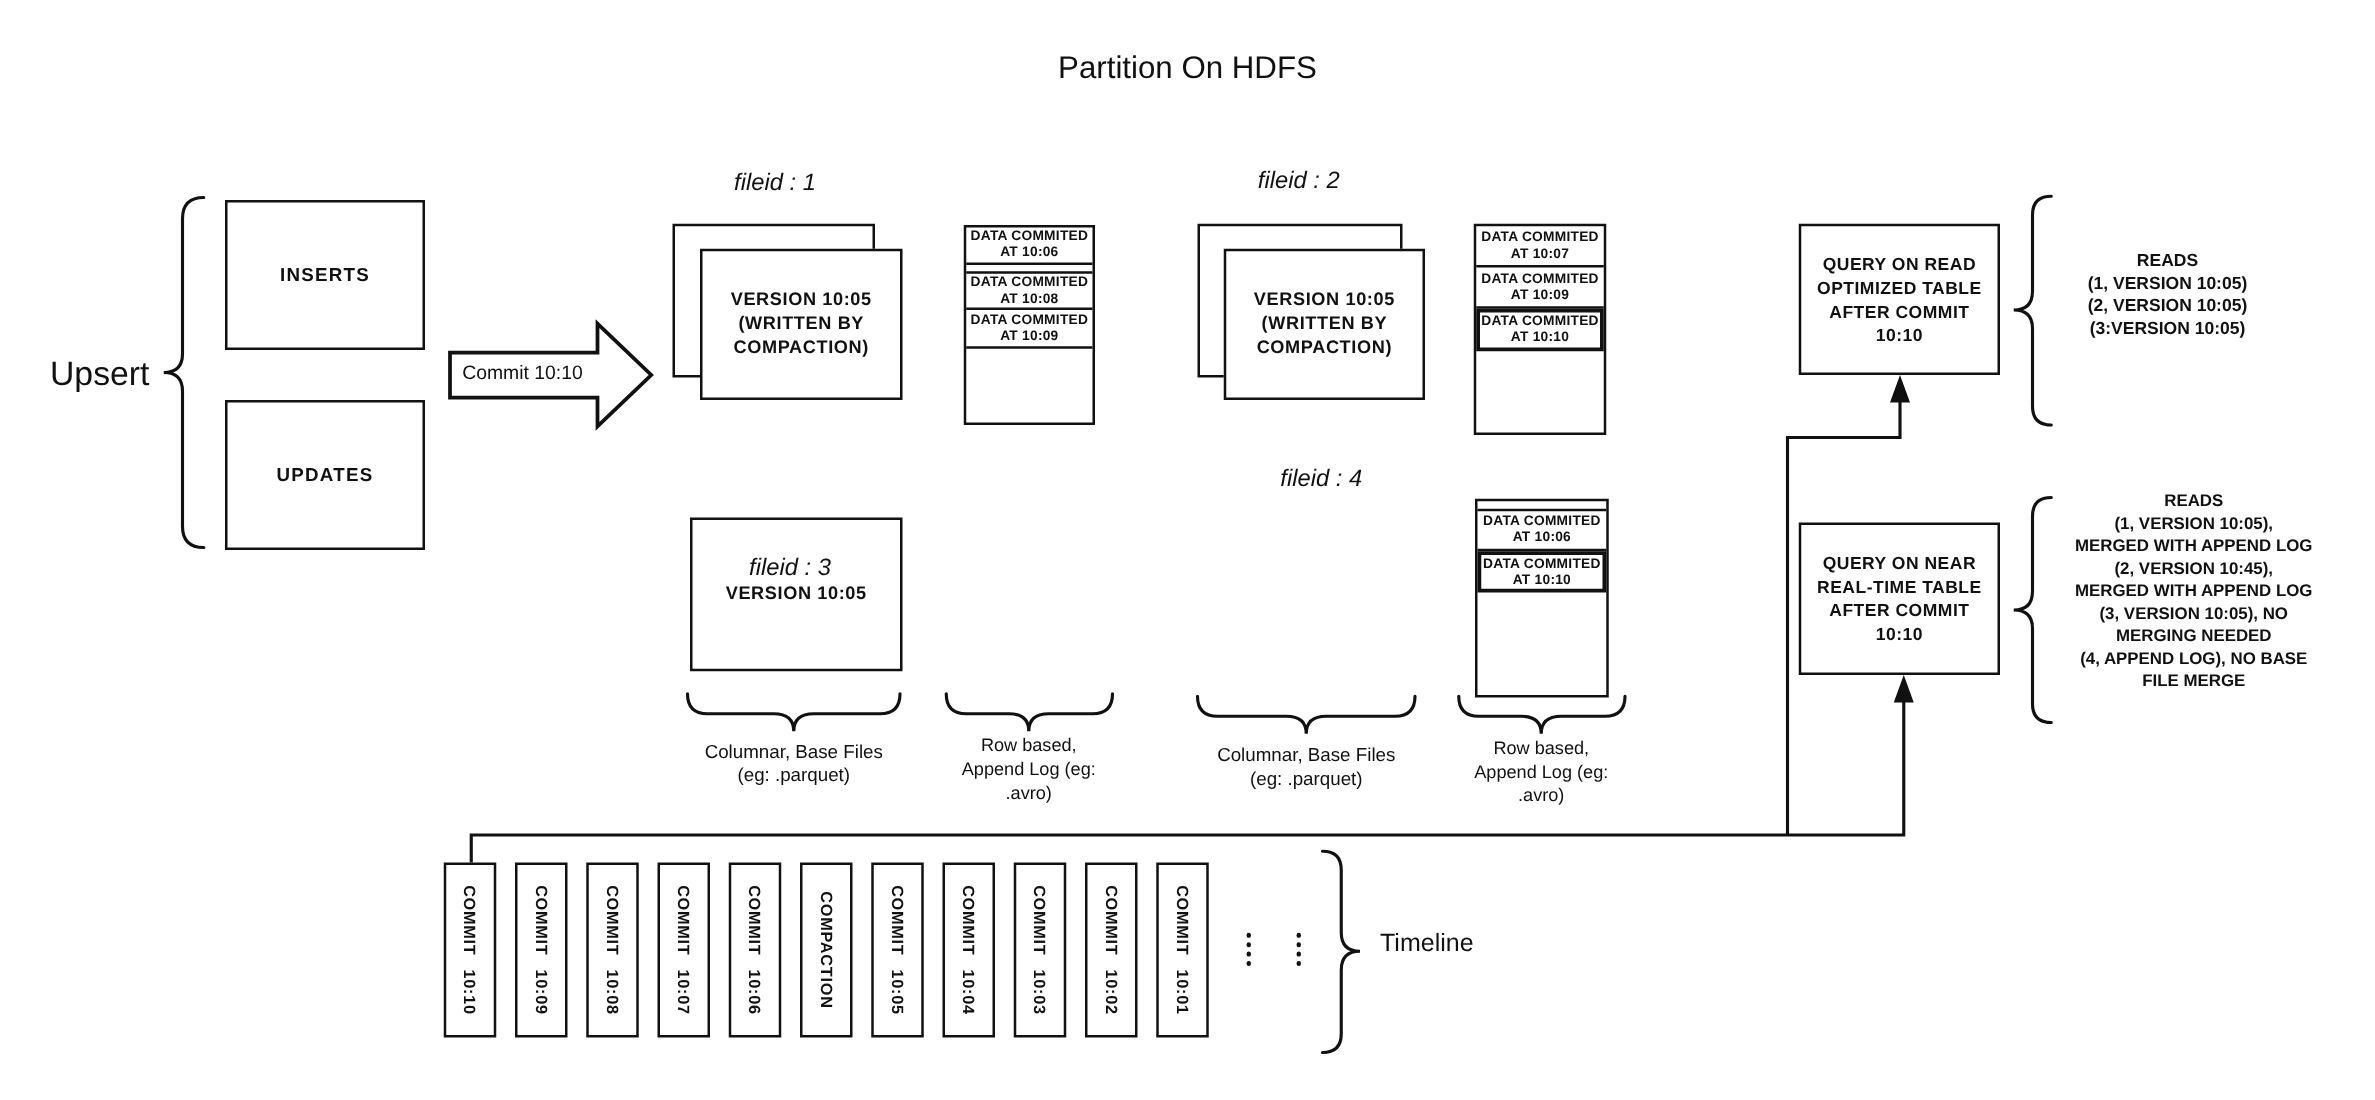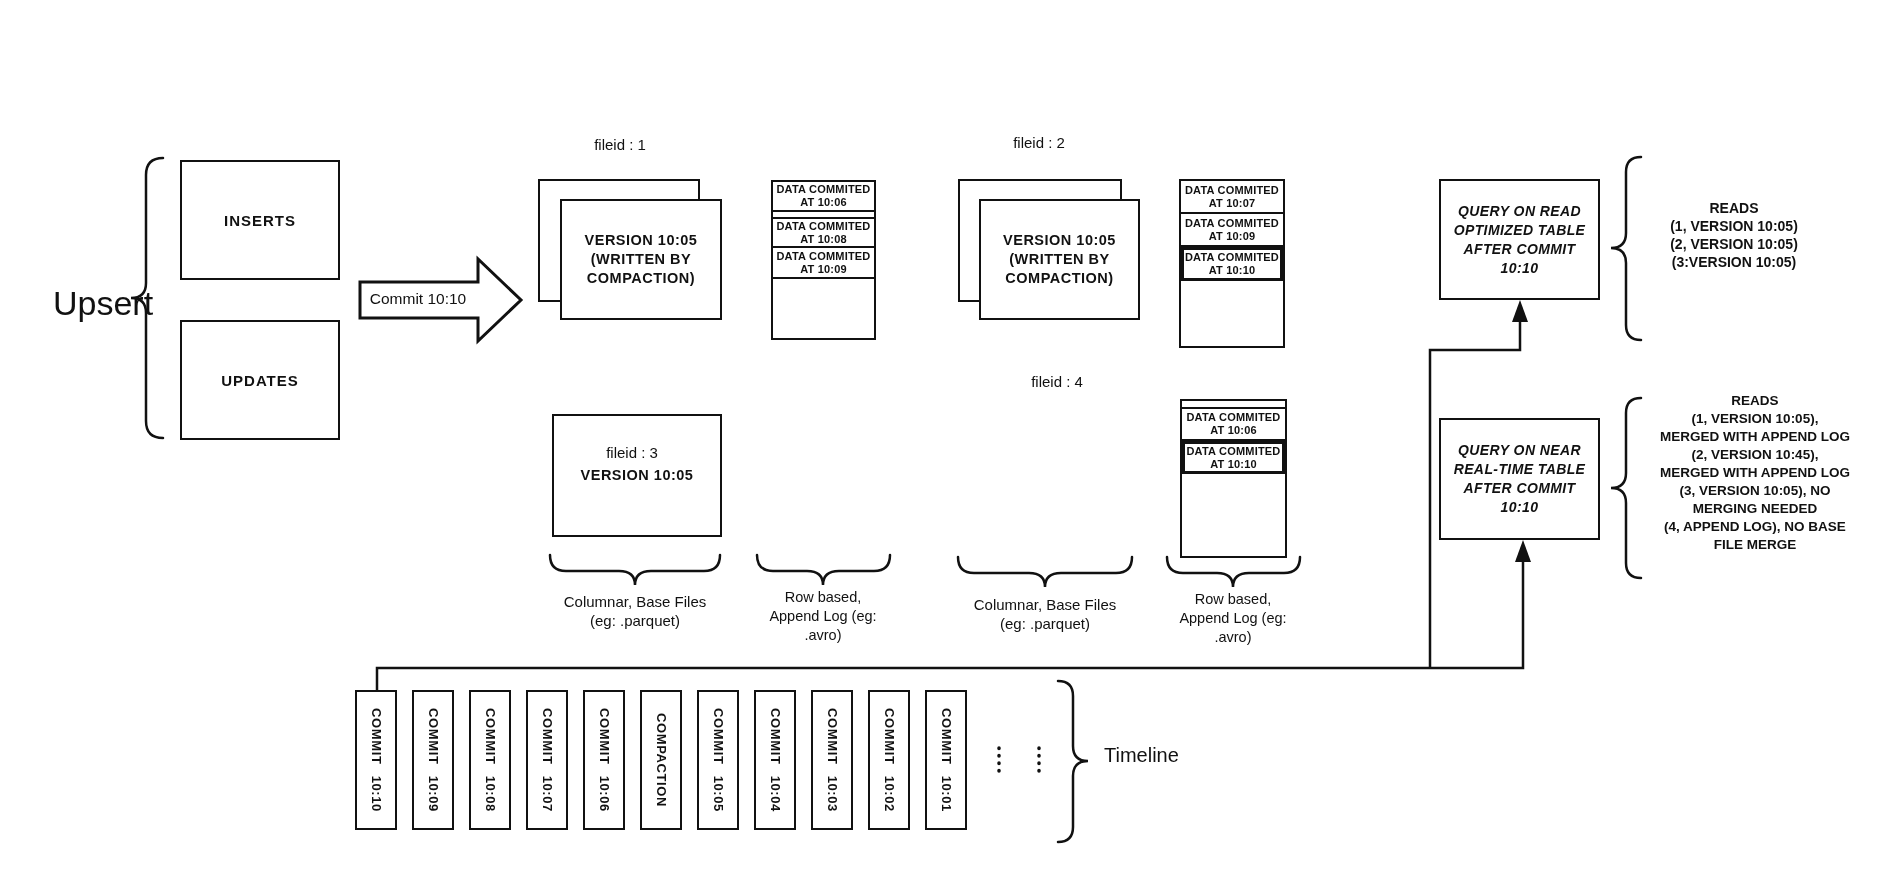--- a/index.html
+++ b/index.html
@@ -4,32 +4,32 @@
 <style>
   html,body{margin:0;padding:0;background:#ffffff;}
   .canvas{position:relative;width:1900px;height:880px;background:#ffffff;overflow:hidden;
           font-family:"Liberation Sans","DejaVu Sans",sans-serif;color:#111;}
   svg.lines{position:absolute;left:0;top:0;width:1900px;height:880px;z-index:1;}
   .txt{position:absolute;z-index:3;color:#111;}
   .box{position:absolute;z-index:2;background:#fff;border:2.5px solid #111;box-sizing:border-box;
        display:flex;flex-direction:column;align-items:center;justify-content:center;text-align:center;}
   .caps{font-weight:bold;letter-spacing:1px;}
   .hand{font-weight:normal;}
-  .fileid{font-size:15px;text-align:center;z-index:3;}
+  .fileid{font-size:19px;text-align:center;z-index:3;font-style:italic;}
   .vlines span{display:block;font-weight:bold;font-size:14.5px;line-height:19px;letter-spacing:.5px;}
   .log{position:absolute;z-index:2;background:#fff;border:2.5px solid #111;box-sizing:border-box;}
   .cell{box-sizing:border-box;border-bottom:2px solid #111;display:flex;flex-direction:column;
         align-items:center;justify-content:center;text-align:center;}
   .cell span{display:block;font-weight:bold;font-size:11px;line-height:13px;letter-spacing:.2px;}
   .cell.bold{border:3px solid #111;}
   .strip{box-sizing:border-box;border-bottom:2px solid #111;}
   .bracelabel{position:absolute;z-index:3;text-align:center;font-size:15px;line-height:19px;}
   .reads{position:absolute;z-index:3;text-align:center;font-weight:bold;}
   .reads span{display:block;}
-  .qbox span{display:block;font-weight:bold;font-size:14px;line-height:19px;letter-spacing:.4px;font-style:italic;}
+  .qbox span{display:block;font-weight:bold;font-size:14px;line-height:19px;letter-spacing:.4px;}
   .tbox{position:absolute;z-index:2;background:#fff;border:2.5px solid #111;box-sizing:border-box;width:42px;height:140px;}
   .tbox span{position:absolute;left:50%;top:50%;transform:translate(-50%,-50%) rotate(90deg);
              white-space:nowrap;font-weight:bold;font-size:13px;letter-spacing:.6px;word-spacing:7px;}
 </style>
 </head>
 <body>
 
 <div class="canvas">
 
   <svg class="lines" viewBox="0 0 1900 880">
@@ -50,22 +50,23 @@
 
     <path d="M 377 691 L 377 668 L 1523 668 L 1523 552" fill="none" stroke="#111" stroke-width="2.5"></path>
     <path d="M 1430 668 L 1430 350 L 1520 350 L 1520 312" fill="none" stroke="#111" stroke-width="2.5"></path>
     <polygon points="1520,300 1512,322 1528,322" fill="#111"></polygon>
     <polygon points="1523,540 1515,562 1531,562" fill="#111"></polygon>
 
     <line x1="999" y1="748" x2="999" y2="776" stroke="#111" stroke-width="3.5" stroke-dasharray="0.5 7" stroke-linecap="round"></line>
     <line x1="1039" y1="748" x2="1039" y2="776" stroke="#111" stroke-width="3.5" stroke-dasharray="0.5 7" stroke-linecap="round"></line>
   </svg>
 
-
-  <div class="txt hand" style="left:53px;top:284px;font-size:34px;">Upsert</div>
+  <div class="txt hand" style="left:750px;top:40px;width:400px;text-align:center;font-size:25px;">Partition On HDFS</div>
+
+  <div class="txt hand" style="left:40px;top:284px;font-size:27px;">Upsert</div>
   <div class="box" style="left:180px;top:320px;width:160px;height:120px;">
     <span class="caps" style="font-size:15px;">UPDATES</span>
   </div>
   <div class="box" style="left:180px;top:160px;width:160px;height:120px;">
     <span class="caps" style="font-size:15px;">INSERTS</span>
   </div>
   <div class="txt hand" style="left:361px;top:290px;width:114px;text-align:center;font-size:15.5px;">Commit 10:10</div>
 
   <div class="txt hand fileid" style="left:558px;top:136px;width:124px;">fileid : 1</div>
   <div class="box" style="left:538px;top:179px;width:162px;height:123px;"></div>

